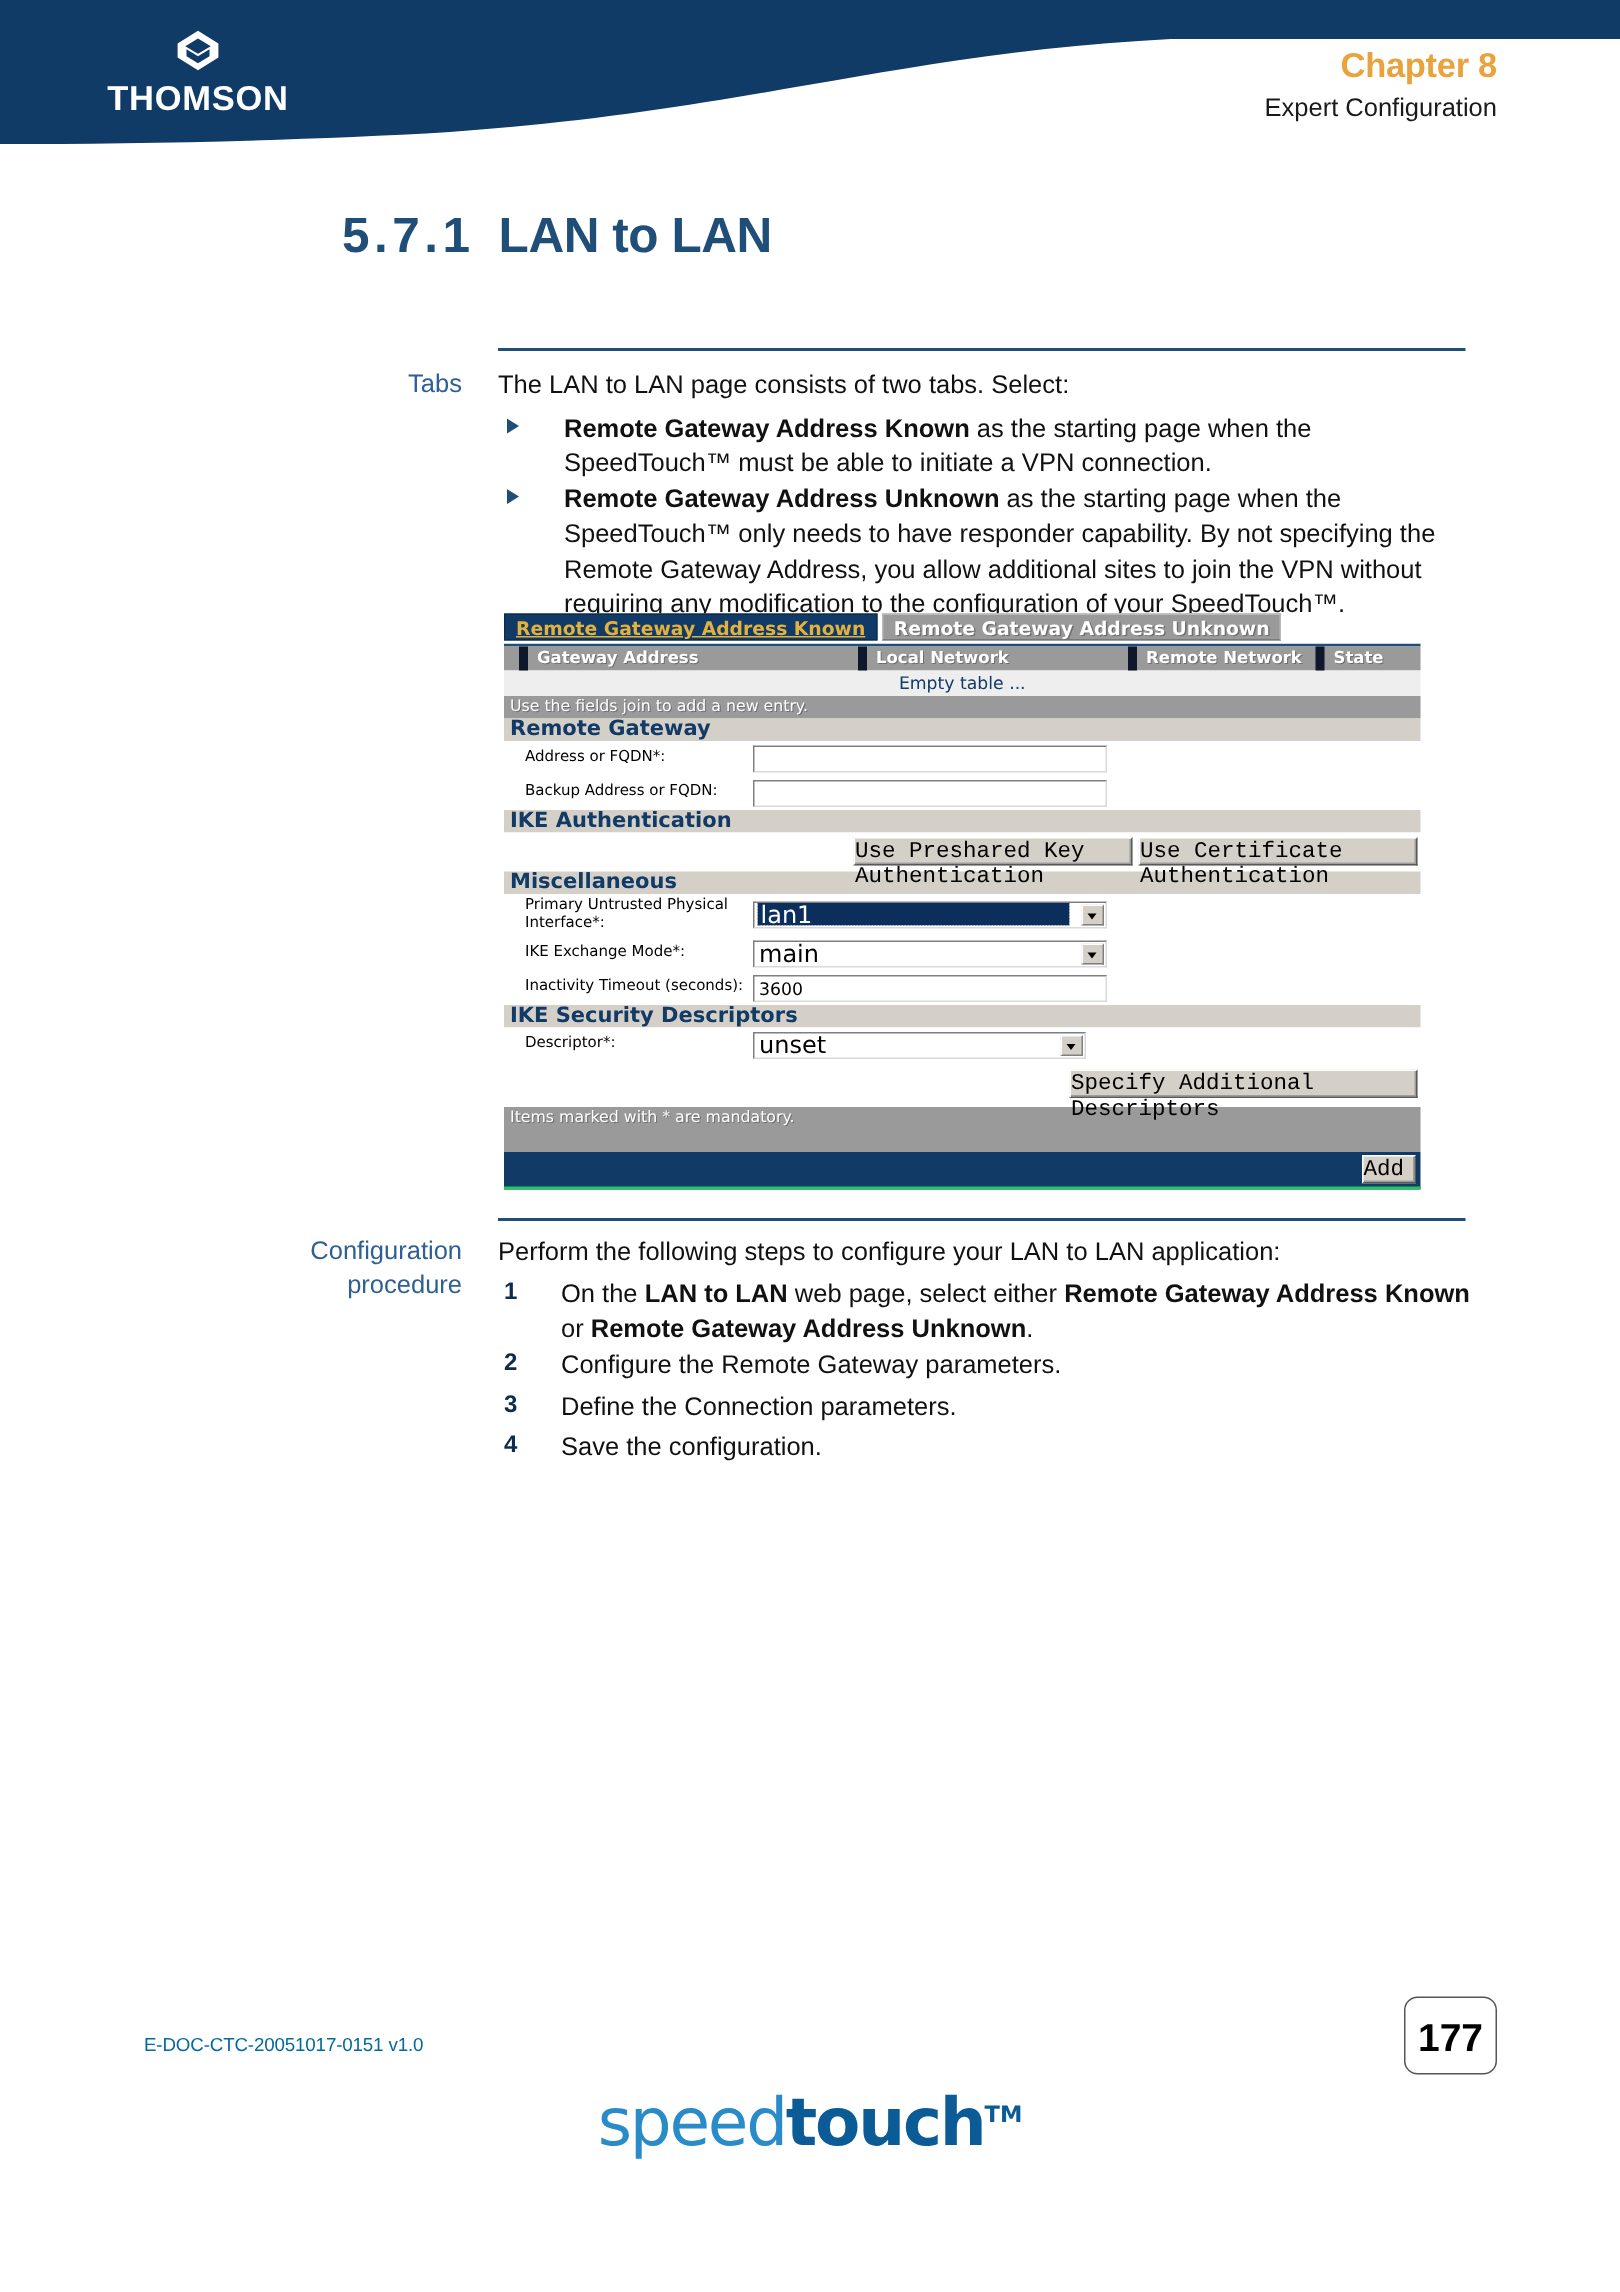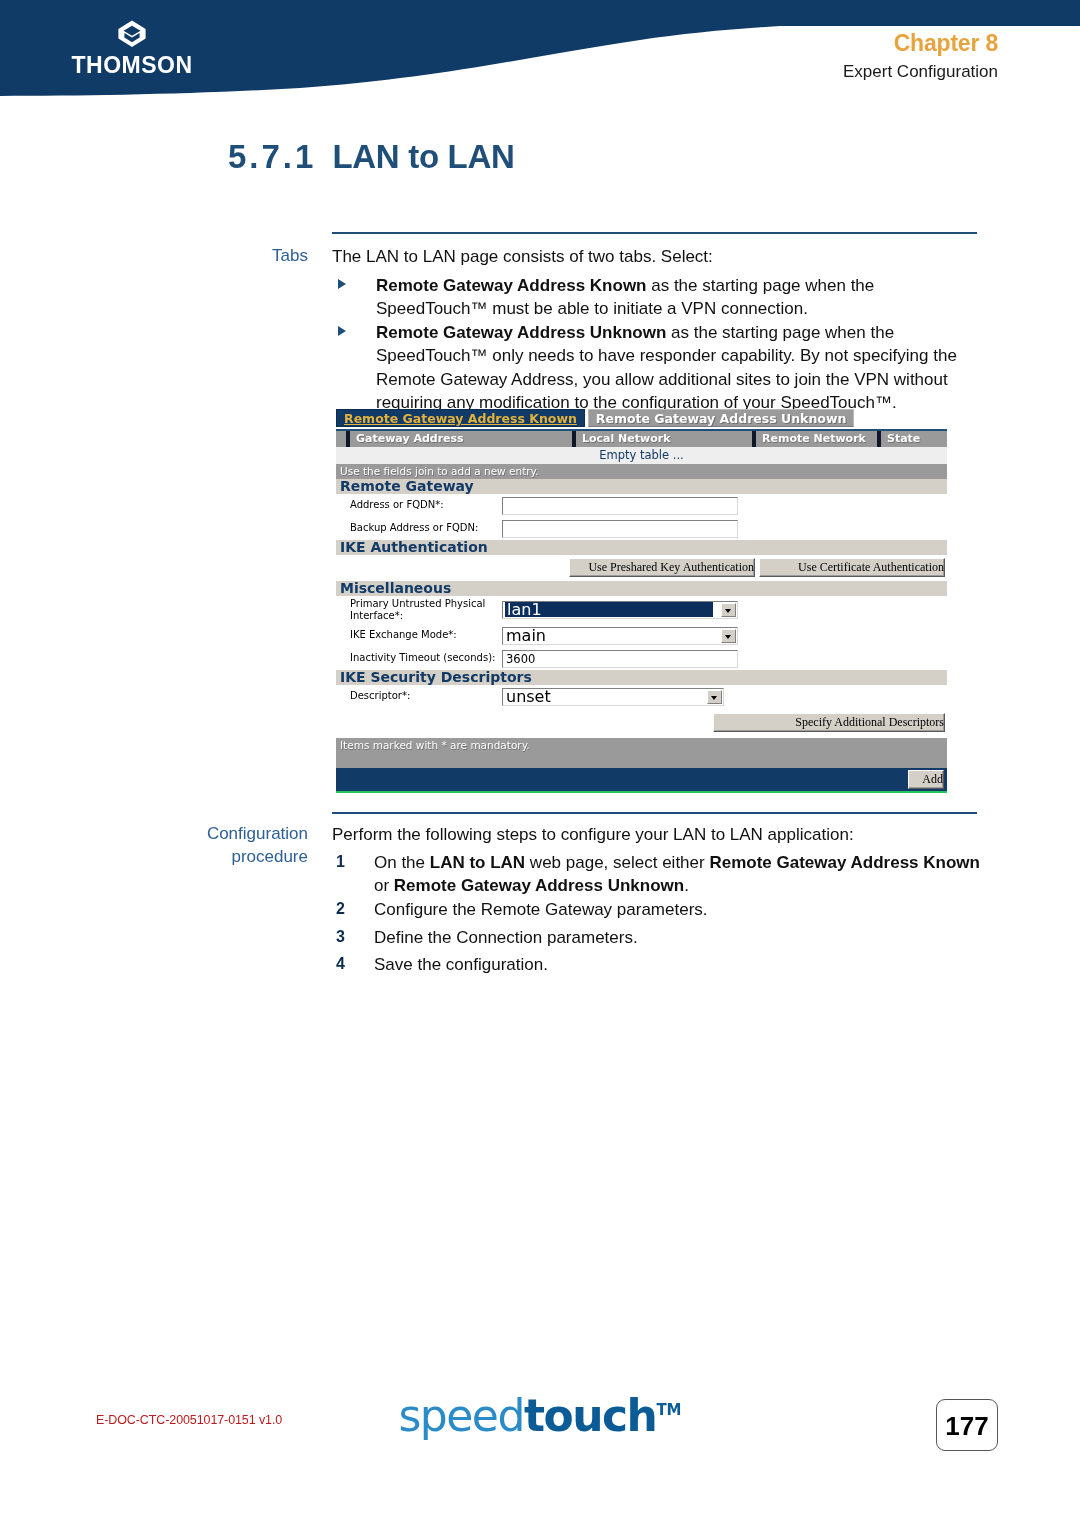--- a/index.html
+++ b/index.html
@@ -201,21 +201,21 @@
     background: #9a9a9a;
     color: #ffffff;
     font-weight: bold;
     font-size: 11px;
     height: 16px;
     align-items: center;
     text-shadow: 0.7px 0.7px 0 #6f6f6f;
   }
   .tbl-head .th {
     padding-left: 6px;
-    border-left: 4px solid #0f172a;
+    border-left: 6px solid #0f172a;
     box-sizing: border-box;
     height: 16px;
     line-height: 16px;
     overflow: hidden;
     white-space: nowrap;
   }
   .tbl-head .th.spacer { width: 10px; padding-left: 0; border-left: none; }
   .empty-row {
     background: #eeeeee;
     height: 17px;
@@ -330,25 +330,25 @@
     justify-content: flex-end;
   }
   .btn {
     background: #d4d0c8;
     border: 1px solid #ffffff;
     border-right-color: #5a5a5a;
     border-bottom-color: #5a5a5a;
     box-shadow: inset -1px -1px 0 #9d9d9d;
     height: 19px;
     line-height: 17px;
-    text-align: right;
-    font-size: 12px;
-    color: #000;
-    box-sizing: border-box;
-    font-family: Liberation Serif, serif;
+    text-align: left;
+    font-size: 15px;
+    color: #000;
+    box-sizing: border-box;
+    font-family: Liberation Mono, monospace;
   }
   .mandatory-bar {
     background: #9a9a9a;
     color: #ffffff;
     text-shadow: 0.7px 0.7px 0 #6f6f6f;
     height: 30px;
     line-height: 15px;
     padding-left: 4px;
     font-size: 10.5px;
   }
@@ -362,23 +362,23 @@
     position: absolute;
     right: 3px;
     top: 2px;
     width: 36px;
   }
 
   
   .footer-doc {
     position: absolute;
     left: 96px;
-    top: 1413px;
+    top: 1356px;
     font-size: 12.5px;
-    color: #b91c1c;
+    color: #0369a1;
     letter-spacing: -0.1px;
   }
   .footer-logo {
     position: absolute;
     left: 0;
     top: 1390px;
     width: 1080px;
     text-align: center;
     font-size: 44px;
     letter-spacing: -1.5px;
@@ -391,21 +391,21 @@
   .footer-logo .tm {
     font-size: 15px;
     vertical-align: super;
     letter-spacing: 0;
     font-weight: bold;
     color: #0b5c96;
   }
   .page-badge {
     position: absolute;
     right: 82px;
-    top: 1399px;
+    top: 1331px;
     width: 62px;
     height: 52px;
     border: 1.5px solid #555;
     border-radius: 9px;
     background: #fff;
     text-align: center;
     line-height: 52px;
     font-size: 26px;
     font-weight: bold;
     color: #000;

